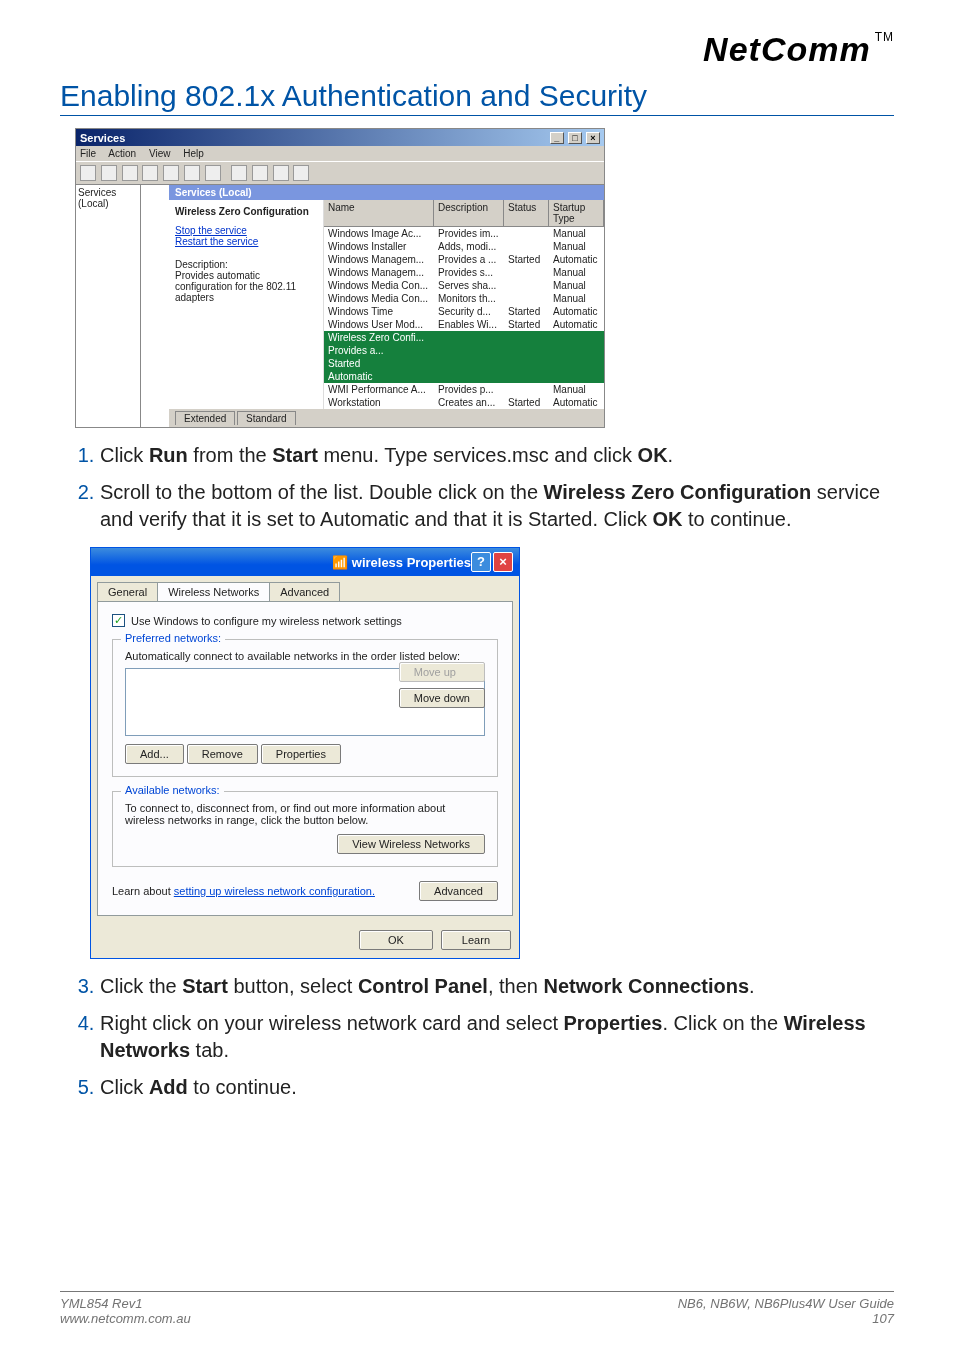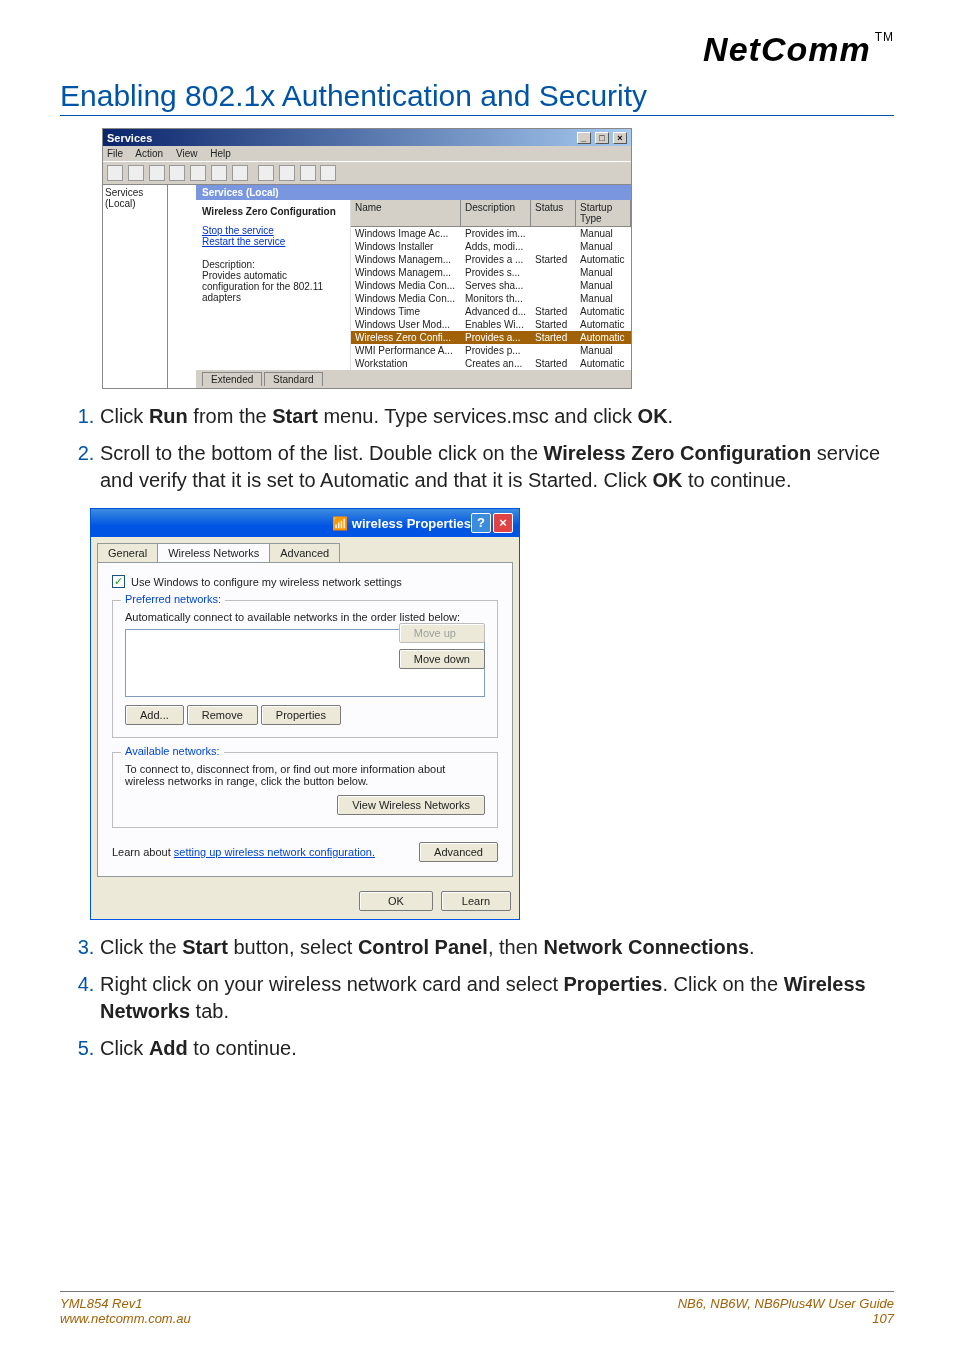--- a/index.html
+++ b/index.html
@@ -24,21 +24,21 @@
   }
   .logo .tm { font-size: 12px; vertical-align: top; font-style: normal; font-weight: normal; margin-left: 4px;}
   h1.page-title {
     color: #0054a6;
     font-size: 30px;
     font-weight: normal;
     border-bottom: 1px solid #0054a6;
     padding-bottom: 2px;
     margin-bottom: 12px;
   }
-  .figure { margin-left: 42px; margin-bottom: 10px; }
+  .figure { margin-left: 15px; margin-bottom: 10px; }
   
   .win-services {
     width: 530px;
     border: 1px solid #888;
     font-family: Tahoma, sans-serif;
     font-size: 10px;
     background:#d4d0c8;
   }
   .win-titlebar {
     background: linear-gradient(to right,#0a246a,#a6caf0);
@@ -63,21 +63,21 @@
   .desc-col{width:155px;padding:6px;border-right:1px solid #ddd;}
   .desc-col .bold{font-weight:bold;margin-bottom:8px;}
   .desc-col a{color:#0033cc;text-decoration:underline;display:block;font-size:10px;}
   .desc-col .dlabel{margin-top:12px;}
   .list-col{flex:1;}
   .list-header{display:flex;background:#d4d0c8;border-bottom:1px solid #888;}
   .list-header div{padding:2px 4px;border-right:1px solid #888;font-size:10px;}
   .c-name{width:110px;} .c-desc{width:70px;} .c-stat{width:45px;} .c-type{width:55px;}
   .svc-row{display:flex;font-size:10px;padding:0 0;}
   .svc-row div{padding:1px 4px;white-space:nowrap;overflow:hidden;}
-  .svc-row.hl{background:#a16207;color:#fff;}
+  .svc-row.hl{background:#15803d;color:#fff;flex-direction:column;}
   .tabbar{background:#d4d0c8;padding:2px 6px;}
   .tab{display:inline-block;border:1px solid #888;border-bottom:none;padding:1px 8px;background:#d4d0c8;font-size:10px;margin-right:-1px;}
   
   ol.instructions{margin: 14px 0 14px 40px;font-size:20px;color:#222;}
   ol.instructions li{margin-bottom:10px;line-height:1.35;}
   ol.instructions li::marker{color:#0054a6;font-weight:normal;}
   ol.instructions b{font-weight:bold;}
   
   .win-props{
     width:430px;
@@ -109,21 +109,21 @@
   .listbox{border:1px solid #7f9db9;background:#fff;height:68px;margin:6px 0 8px 0;}
   .side-btns{float:right;display:flex;flex-direction:column;gap:6px;margin-left:8px;}
   .clearfix::after{content:"";display:block;clear:both;}
   .link{color:#0046d5;text-decoration:underline;}
   .bottom-btns{display:flex;justify-content:flex-end;gap:8px;padding:8px;}
   
   .footer{
     position:absolute;bottom:24px;left:60px;right:60px;
     border-top:1px solid #777;padding-top:4px;
     display:flex;justify-content:space-between;
-    font-size:13px;font-style:italic;color:#a16207;
+    font-size:13px;font-style:italic;color:#737373;
   }
   .footer .right{text-align:right;}
 </style>
 </head>
 <body>
 
 <div class="logo">
   <span>NetComm</span><span class="tm">TM</span>
 </div>
 
@@ -212,21 +212,21 @@
                   <div class="c-type">Manual</div>
                 </div>
                 <div class="svc-row">
                   <div class="c-name">Windows Media Con...</div>
                   <div class="c-desc">Monitors th...</div>
                   <div class="c-stat"></div>
                   <div class="c-type">Manual</div>
                 </div>
                 <div class="svc-row">
                   <div class="c-name">Windows Time</div>
-                  <div class="c-desc">Advanced d...</div>
+                  <div class="c-desc">Security d...</div>
                   <div class="c-stat">Started</div>
                   <div class="c-type">Automatic</div>
                 </div>
                 <div class="svc-row">
                   <div class="c-name">Windows User Mod...</div>
                   <div class="c-desc">Enables Wi...</div>
                   <div class="c-stat">Started</div>
                   <div class="c-type">Automatic</div>
                 </div>
                 <div class="svc-row hl">

